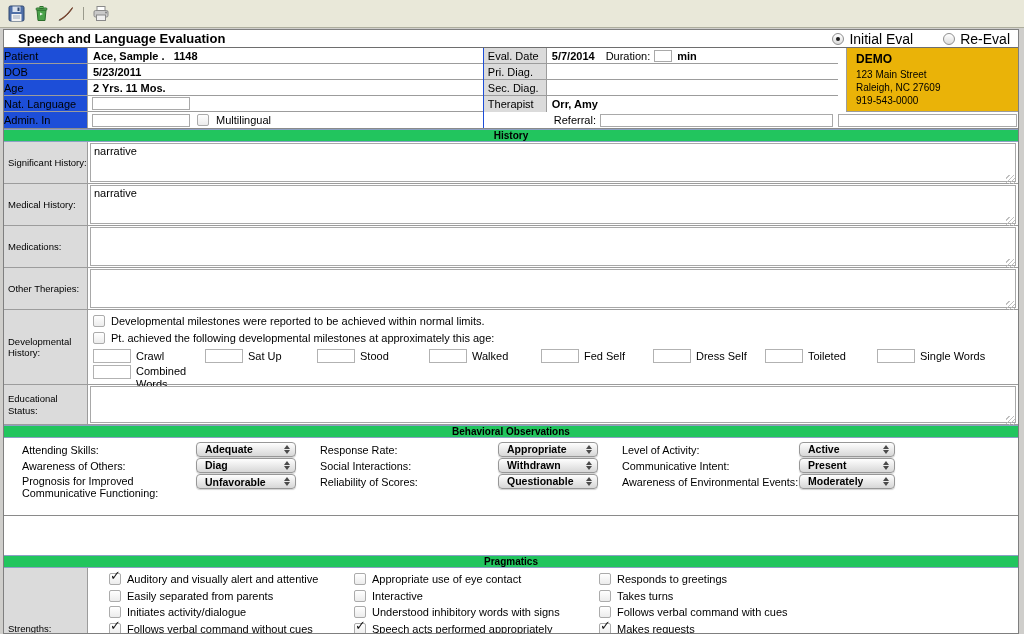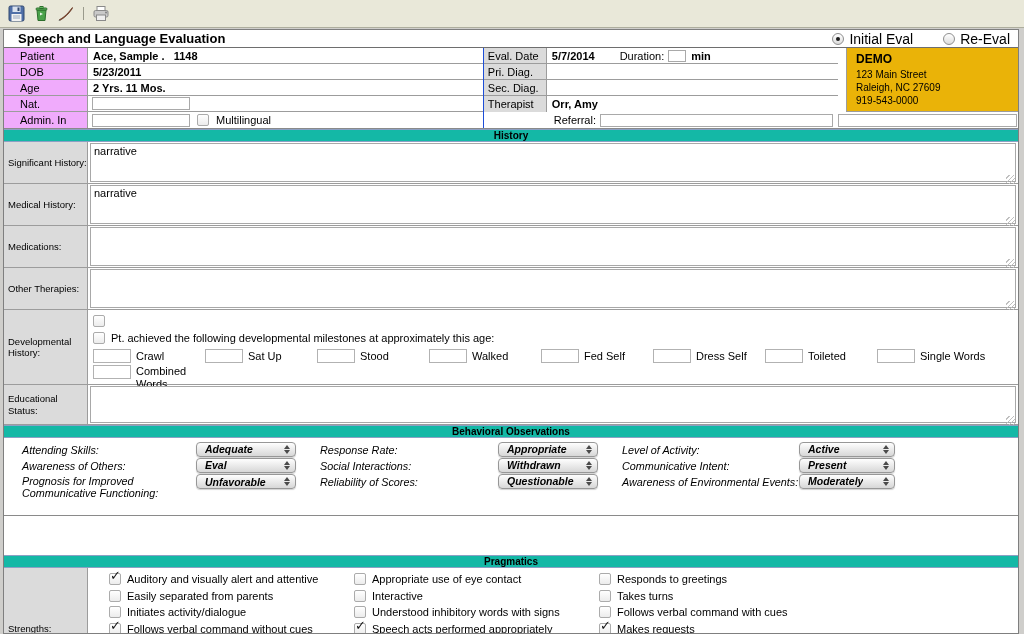--- a/index.html
+++ b/index.html
@@ -21,44 +21,44 @@
   .radio-item { display:flex; align-items:center; gap:5px; font-size:14px; }
   .radio { width:12px; height:12px; border-radius:50%; border:1px solid #8f8f8f; background:linear-gradient(#ffffff,#dcdcdc); position:relative; flex-shrink:0; }
   .radio .dot { display:none; position:absolute; top:3px; left:3px; width:4px; height:4px; border-radius:50%; background:#1a1a1a; }
   .radio.on .dot { display:block; }
 
   
   .info { display:flex; border-bottom:1px solid #8a8a8a; }
   .info-left { width:553px; display:flex; flex-direction:column; }
   .irow { display:flex; height:16px; border-bottom:1px solid #9c9c9c; font-size:11px; align-items:stretch; }
   .irow:last-child { border-bottom:none; }
-  .ilabel { width:84px; background:#f0abfc; border-right:1px solid #9c9c9c; padding:2px 0 0 16px; }
+  .ilabel { width:84px; background:#1d4ed8; border-right:1px solid #9c9c9c; padding:2px 0 0 0; }
   .ival { flex:1; font-weight:bold; padding:2px 0 0 5px; white-space:pre; }
   .ival-plain { flex:1; display:flex; align-items:center; gap:7px; padding-left:4px; }
   .small-input { width:98px; height:13px; border:1px solid #a9a9a9; font-size:10px; font-family:inherit; }
   .info-right { flex:1; border-left:1px solid #1d4ed8; display:flex; flex-direction:column; }
   .ir-top { display:flex; height:64px; }
   .ir-rows { flex:1; display:flex; flex-direction:column; }
   .ir-row { display:flex; height:16px; border-bottom:1px solid #9c9c9c; font-size:11px; }
   .ir-label { width:63px; background:#dbdbdb; border-right:1px solid #9c9c9c; padding:2px 0 0 4px; }
   .ir-val { flex:1; display:flex; align-items:center; padding-left:5px; gap:0; }
   .bold { font-weight:bold; }
-  .dur-label { margin-left:25px; }
+  .dur-label { margin-left:11px; }
   .dur-input { width:18px; height:12px; border:1px solid #a9a9a9; margin-left:4px; }
   .dur-unit { margin-left:5px; font-weight:bold; }
   .demo-box { width:172px; background:#eab308; border-left:1px solid #9c9c9c; border-bottom:1px solid #9c9c9c; padding:4px 0 0 9px;margin-left:8px; }
   .demo-name { font-size:12px; font-weight:bold; margin-bottom:2px; }
   .demo-line { font-size:10px; line-height:1.3; }
   .referral-row { height:16px; display:flex; align-items:center; font-size:11px; }
   .referral-row .lbl { margin-left:70px; }
   .ref-input1 { width:233px; height:13px; border:1px solid #a9a9a9; margin-left:4px; }
   .ref-input2 { flex:1; height:13px; border:1px solid #a9a9a9; margin-left:5px; margin-right:1px; }
 
   
-  .sec-header { height:13px; background:#14b8a6; border-top:1px solid #8ba0c4; border-bottom:1px solid #8ba0c4; text-align:center; font-size:10px; font-weight:bold; line-height:12px; }
+  .sec-header { height:13px; background:#22c55e; border-top:1px solid #8ba0c4; border-bottom:1px solid #8ba0c4; text-align:center; font-size:10px; font-weight:bold; line-height:12px; }
 
   
   .hrow { display:flex; border-bottom:1px solid #9c9c9c; }
   .hlabel { width:84px; background:#dbdbdb; border-right:1px solid #9c9c9c; font-size:9.5px; display:flex; align-items:center; padding-left:4px; line-height:1.2; }
   .hbody { flex:1; position:relative; padding:1px 2px; }
   .ta-wrap { position:relative; width:100%; height:100%; }
   .ta { width:100%; height:100%; border:1px solid #a8a8a8; font-size:11px; font-family:inherit; padding:1px 3px; resize:none; background:#fff; }
   .grip { position:absolute; right:1px; bottom:1px; width:9px; height:9px; background:repeating-linear-gradient(135deg, transparent 0 2px, #c0c0c0 2px 3px); pointer-events:none; }
   .h-sig, .h-med, .h-meds, .h-other { height:42px; }
   .h-dev { height:75px; }
@@ -73,21 +73,21 @@
   .mlabel { font-size:11px; }
   .mrow2 { display:flex; align-items:flex-start; margin-top:2px; }
   .mlabel-wrap { font-size:11px; width:62px; line-height:1.15; margin-left:5px; }
 
   
   .cb { width:12px; height:12px; border:1px solid #ababab; border-radius:2px; background:linear-gradient(#ffffff,#ececec); position:relative; flex-shrink:0; cursor:pointer; }
   .cb .mark { display:none; position:absolute; top:-6px; left:0px; font-size:13px; font-weight:bold; color:#151515; }
   .cb.on .mark { display:block; }
 
   
-  .behav { position:relative; height:78px; border-bottom:1px solid #8a8a8a; font-size:10.8px;font-style:italic; }
+  .behav { position:relative; height:78px; border-bottom:1px solid #8a8a8a; font-size:10.8px; }
   .bcol { position:absolute; top:3px; }
   .bcolA { left:18px; }
   .bcolB { left:316px; }
   .bcolC { left:618px; }
   .brow { display:flex; align-items:center; height:16px; }
   .brow-tall { height:28px; align-items:flex-start; }
   .blabel { line-height:1.15; padding-top:2px; }
   .wA { width:174px; } .wB { width:178px; } .wC { width:177px; white-space:nowrap; }
   .dd { display:flex; align-items:center; height:15px; border:1px solid #979797; border-radius:4px; background:linear-gradient(#fefefe,#d7d7d7); box-shadow:0 1px 1px rgba(0,0,0,0.18); font-weight:bold; font-size:10.5px; padding-left:8px; cursor:pointer; }
   .ddA { width:100px; } .ddB { width:100px; } .ddC { width:96px; }
@@ -249,20 +249,21 @@
   <div class="hrow h-other">
     <div class="hlabel">Other Therapies:</div>
     <div class="hbody"><span class="ta-wrap"><textarea class="ta" style=""></textarea><span class="grip"></span></span></div>
   </div>
 
   <div class="hrow h-dev">
     <div class="hlabel">Developmental History:</div>
     <div class="hbody devbody">
       <div class="cbline">
         <span class="cb"></span>
+        <span>Developmental milestones were reported to be achieved within normal limits.</span>
       </div>
       <div class="cbline">
         <span class="cb"></span>
         <span>Pt. achieved the following developmental milestones at approximately this age:</span>
       </div>
       <div class="mrow">
         <span class="mgroup">
             <input class="minput" style="">
             <span class="mlabel">Crawl</span>
           </span>
@@ -317,21 +318,21 @@
             <span class="dd-text">Adequate</span>
             <span class="dd-arrows">
               <span class="tri-up"></span>
               <span class="tri-dn"></span>
             </span>
           </span>
       </div>
       <div class="brow">
         <span class="blabel wA">Awareness of Others:</span>
         <span class="dd ddA">
-            <span class="dd-text">Eval</span>
+            <span class="dd-text">Diag</span>
             <span class="dd-arrows">
               <span class="tri-up"></span>
               <span class="tri-dn"></span>
             </span>
           </span>
       </div>
       <div class="brow brow-tall">
         <span class="blabel wA">Prognosis for Improved Communicative Functioning:</span>
         <span class="dd ddA" style="margin-top:1px;">
             <span class="dd-text">Unfavorable</span>

